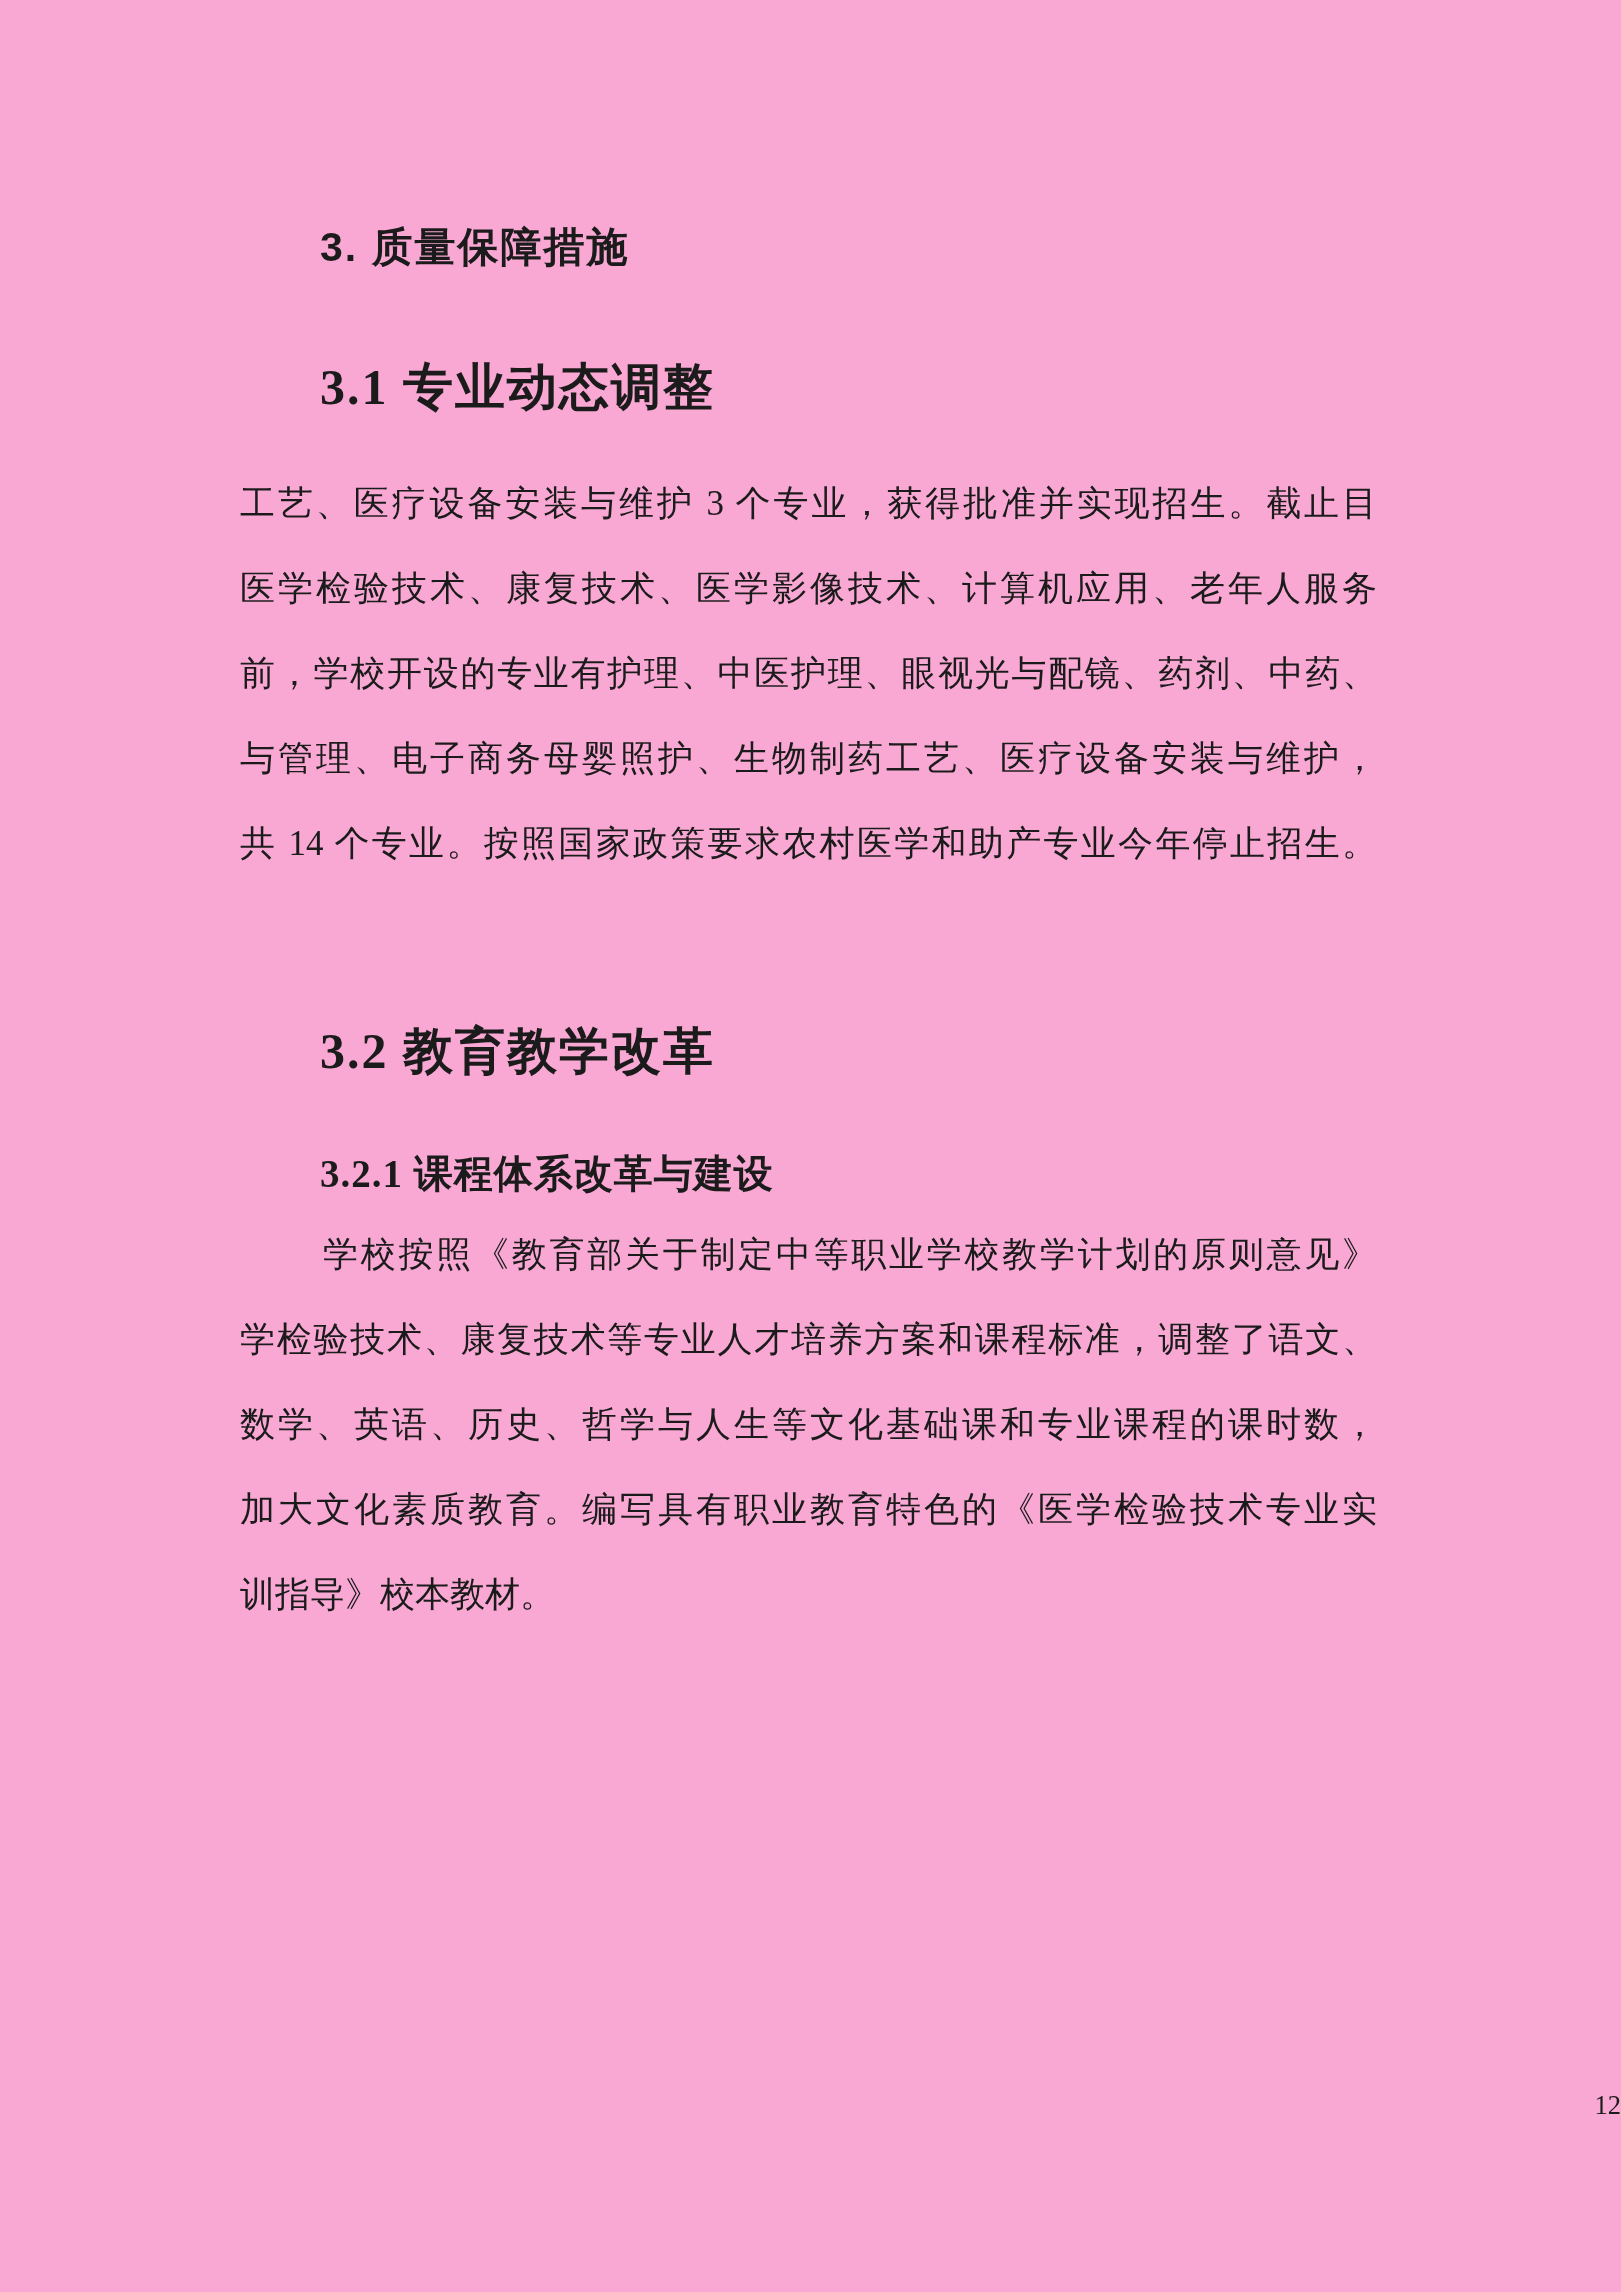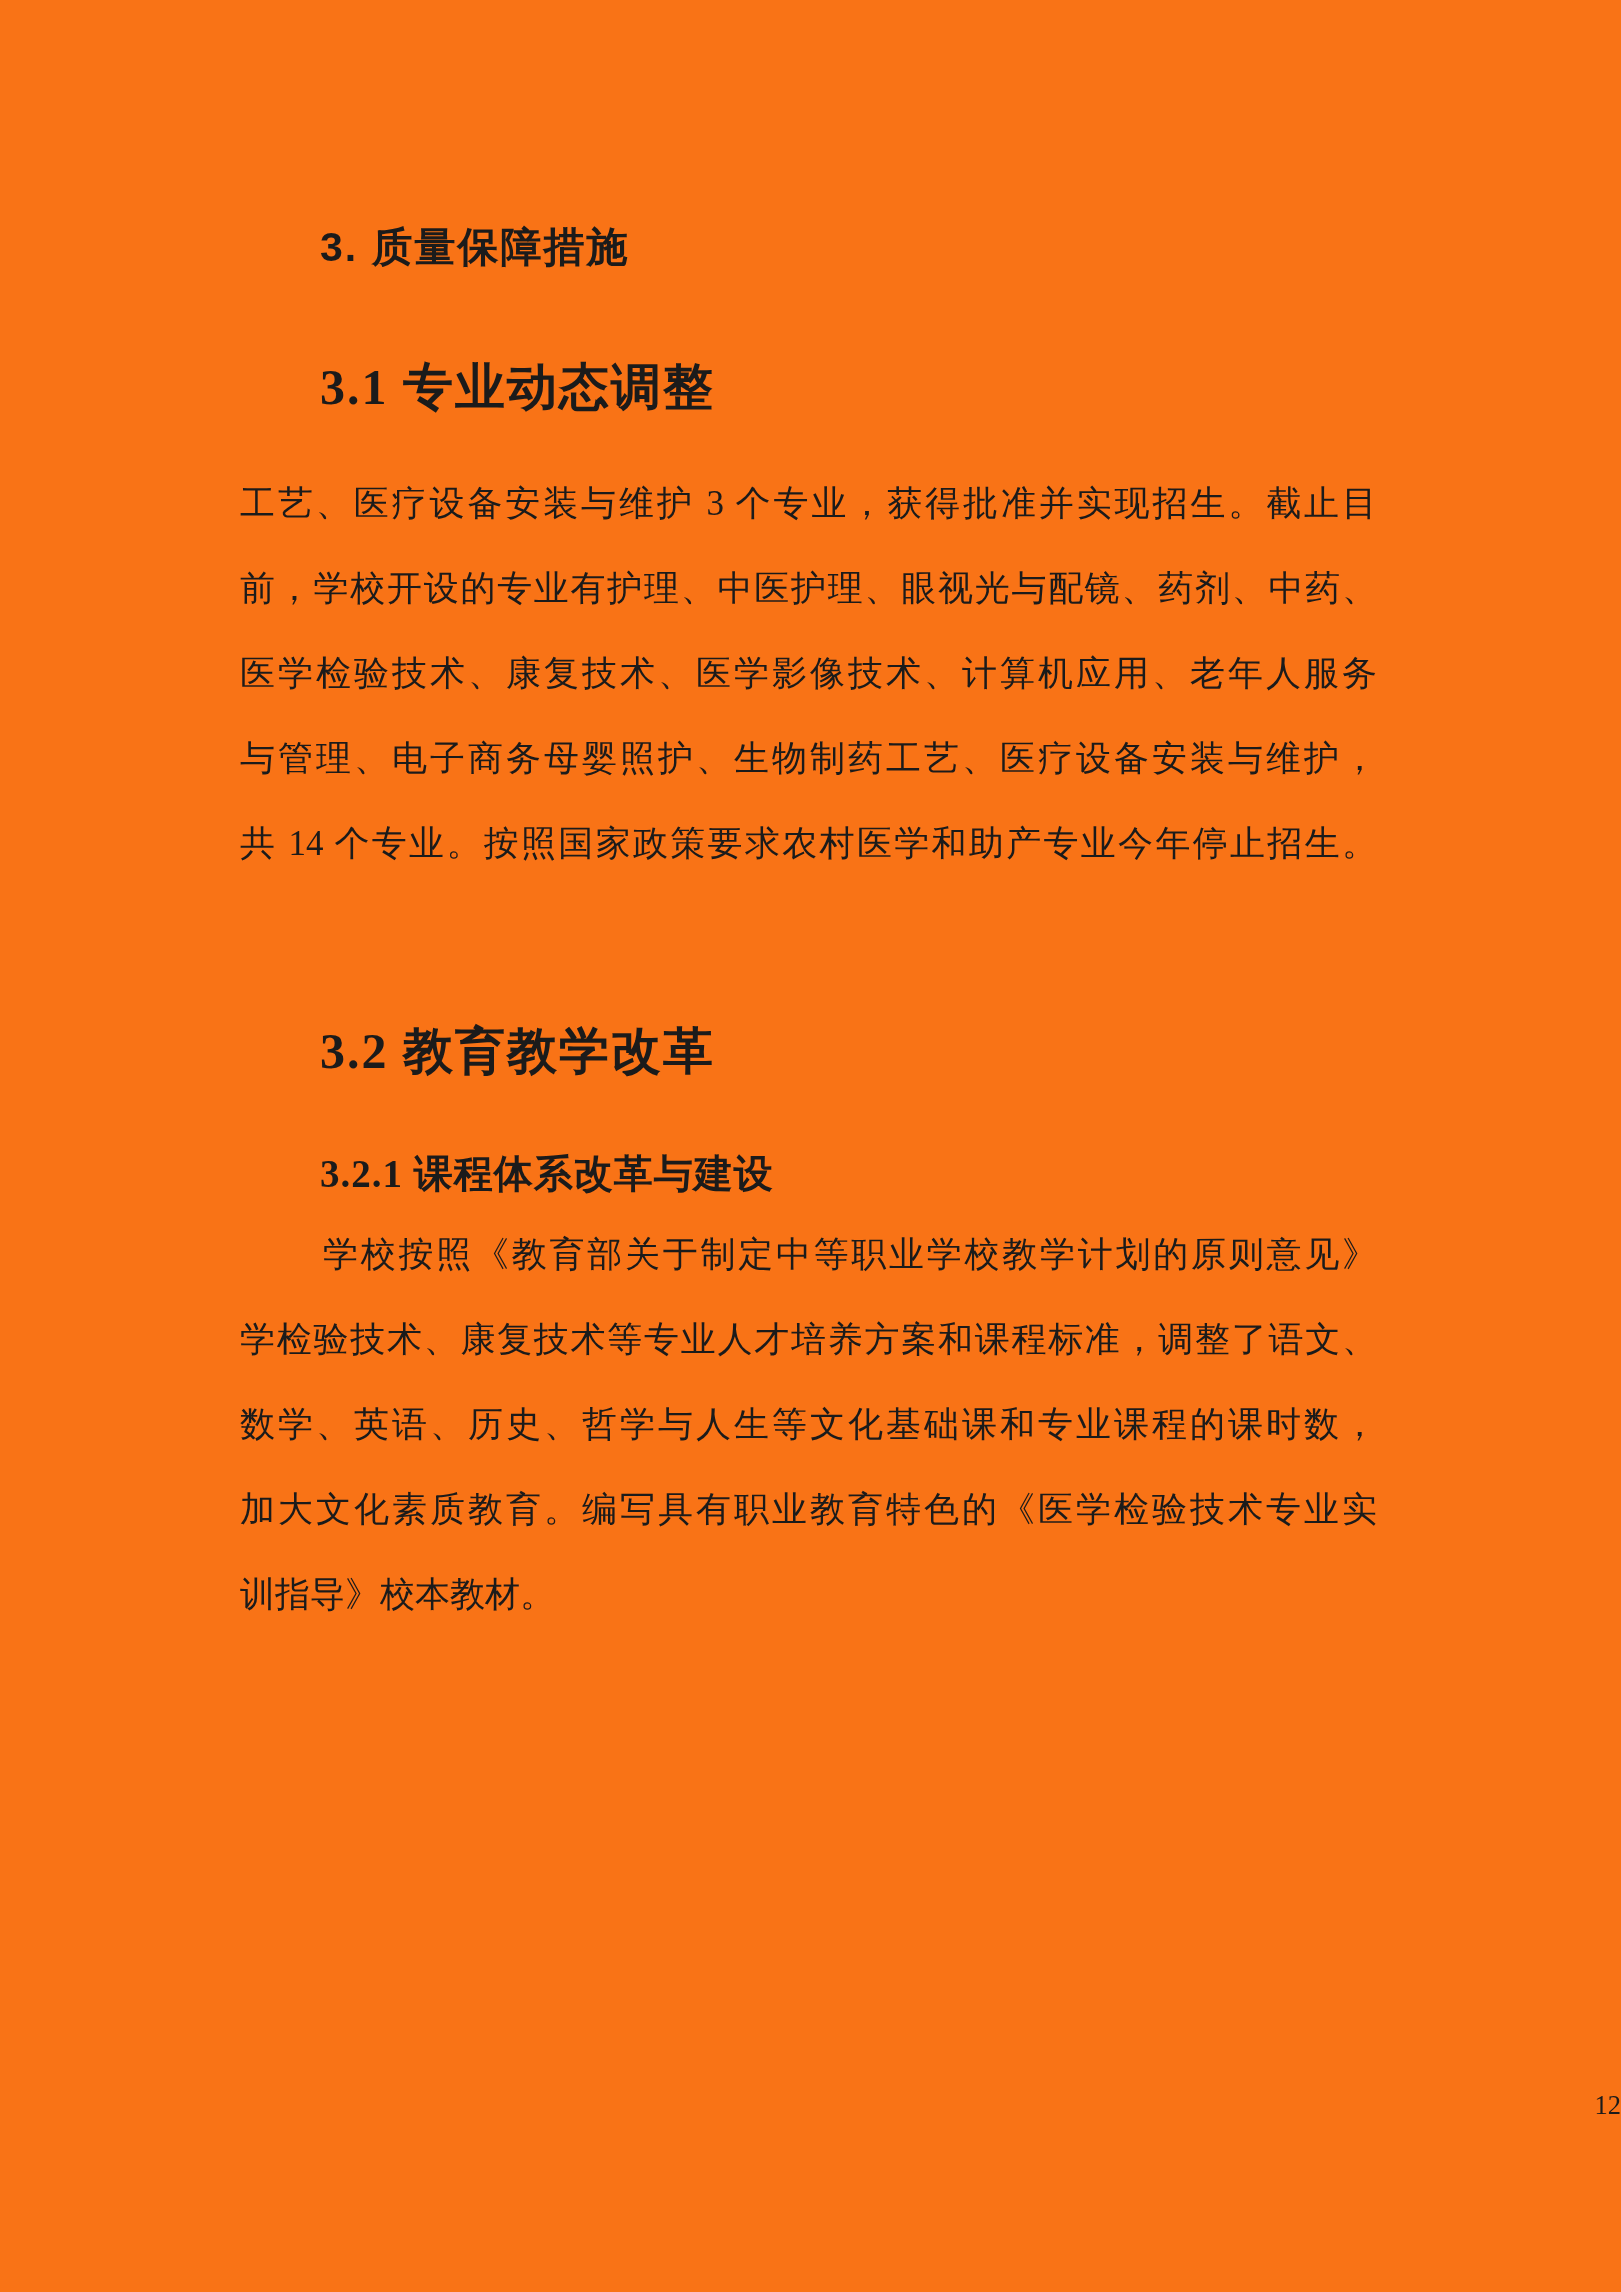--- a/index.html
+++ b/index.html
@@ -1,21 +1,21 @@
 <!DOCTYPE html>
 <html><head>
 <meta charset="utf-8">
 <style>
   html, body { margin: 0; padding: 0; background: #9a9a9a; }
   .page {
     position: relative;
     width: 1621px;
     height: 2293px;
     margin: 0 auto;
-    background: #f97316;
+    background: #f9a8d4;
     color: #1b1b1b;
     font-family: "Liberation Serif", serif;
     overflow: hidden;
   }
   .abs { position: absolute; box-sizing: border-box; }
 
   .h-block { left: 240px; width: 1137px; padding-left: 80px; white-space: nowrap; }
 
   .h1 {
     font-family: "Liberation Sans", sans-serif;
@@ -64,22 +64,22 @@
 <body>
 
 <div class="page">
 
   <div class="abs h-block h1" style="top:218px;">3. 质量保障措施</div>
 
   <div class="abs h-block h2" style="top:358px;">3.1 专业动态调整</div>
 
   <div class="abs para" style="top:461px;">
     <div class="line">工艺、医疗设备安装与维护 3 个专业，获得批准并实现招生。截止目</div>
+    <div class="line">医学检验技术、康复技术、医学影像技术、计算机应用、老年人服务</div>
     <div class="line">前，学校开设的专业有护理、中医护理、眼视光与配镜、药剂、中药、</div>
-    <div class="line">医学检验技术、康复技术、医学影像技术、计算机应用、老年人服务</div>
     <div class="line">与管理、电子商务母婴照护、生物制药工艺、医疗设备安装与维护，</div>
     <div class="line">共 14 个专业。按照国家政策要求农村医学和助产专业今年停止招生。</div>
   </div>
 
   <div class="abs h-block h2" style="top:1022px;">3.2 教育教学改革</div>
 
   <div class="abs h-block h3" style="top:1144px;">3.2.1 课程体系改革与建设</div>
 
   <div class="abs para" style="top:1212px;">
     <div class="line first">学校按照《教育部关于制定中等职业学校教学计划的原则意见》</div>

